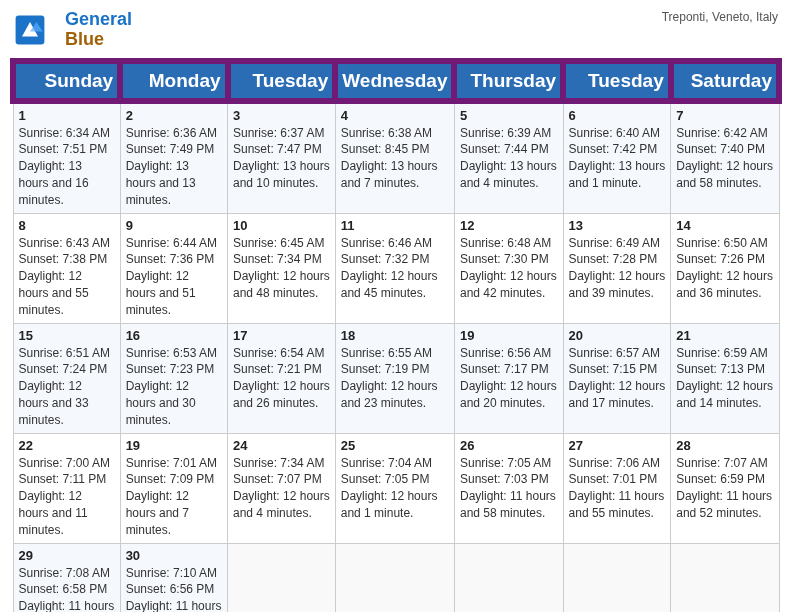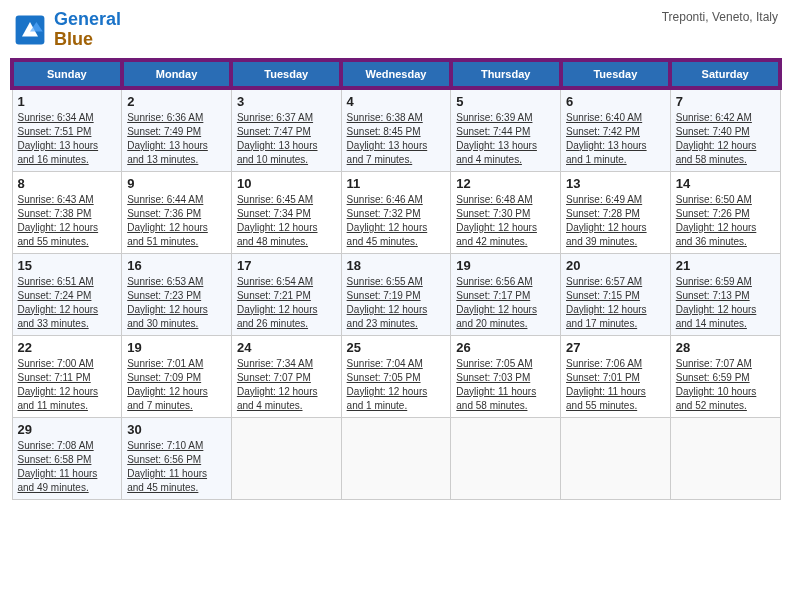--- a/index.html
+++ b/index.html
@@ -13,21 +13,21 @@
     .header {
       display: flex;
       justify-content: space-between;
       align-items: flex-start;
       margin-bottom: 8px;
       padding: 0 4px;
     }
     .logo {
       display: flex;
       align-items: center;
-      gap: 8px;
+      gap: 19px;
     }
     .logo-text {
       font-size: 18px;
       font-weight: bold;
       color: #333;
       line-height: 1.1;
     }
     .logo-text span {
       color: #1a73c8;
     }
@@ -49,24 +49,24 @@
     }
     .calendar {
       width: 100%;
       border-collapse: collapse;
       font-size: 11px;
     }
     .calendar thead th {
       background-color: #2a6db5;
       color: #fff;
       padding: 6px 4px;
-      text-align: center;
-      font-size: 11px;
+      text-align: right;
+      font-size: 19px;
       font-weight: bold;
-      border: 4px solid #701a75;
+      border: 6px solid #701a75;
     }
     .calendar tbody td {
       border: 1px solid #ccc;
       vertical-align: top;
       padding: 4px 5px;
       width: 14.28%;
       min-height: 70px;
       background: #fff;
     }
     .calendar tbody tr:nth-child(odd) td {
@@ -77,23 +77,22 @@
     }
     .day-num {
       font-size: 13px;
       font-weight: bold;
       color: #222;
       display: block;
       margin-bottom: 2px;
     }
     .day-info {
       color: #333;
-      font-size: 10px;
+      font-size: 12px;
       line-height: 1.4;
-      text-decoration: underline;
     }
     .empty-cell {
       background: #f9f9f9 !important;
     }
   </style>
 </head>
 <body>
 
 <div class="header">
   <div class="logo">
@@ -346,21 +345,21 @@
           <span>Sunrise: 7:06 AM</span><br>
           <span>Sunset: 7:01 PM</span><br>
           <span>Daylight: 11 hours and 55 minutes.</span>
         </div>
       </td>
         <td>
         <span class="day-num">28</span>
         <div class="day-info">
           <span>Sunrise: 7:07 AM</span><br>
           <span>Sunset: 6:59 PM</span><br>
-          <span>Daylight: 10 hours and 52 minutes.</span>
+          <span>Daylight: 11 hours and 52 minutes.</span>
         </div>
       </td>
       </tr>
       <tr>
         <td>
         <span class="day-num">29</span>
         <div class="day-info">
           <span>Sunrise: 7:08 AM</span><br>
           <span>Sunset: 6:58 PM</span><br>
           <span>Daylight: 11 hours and 49 minutes.</span>

